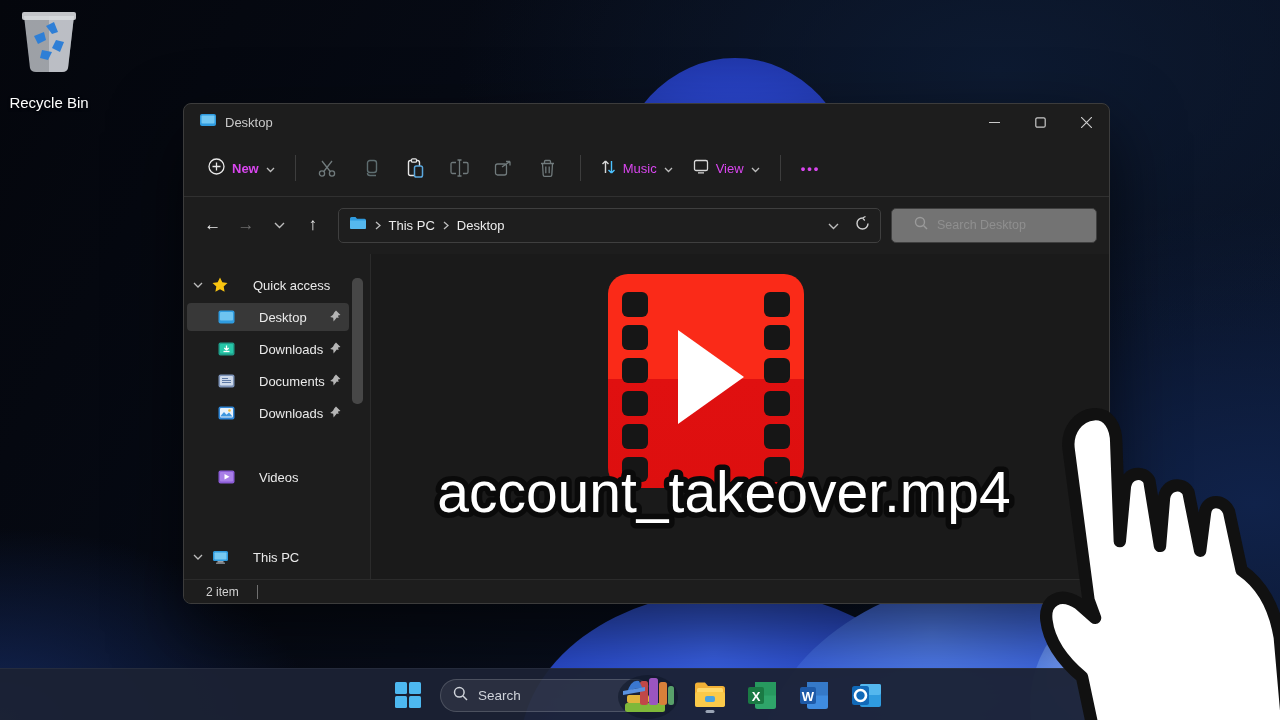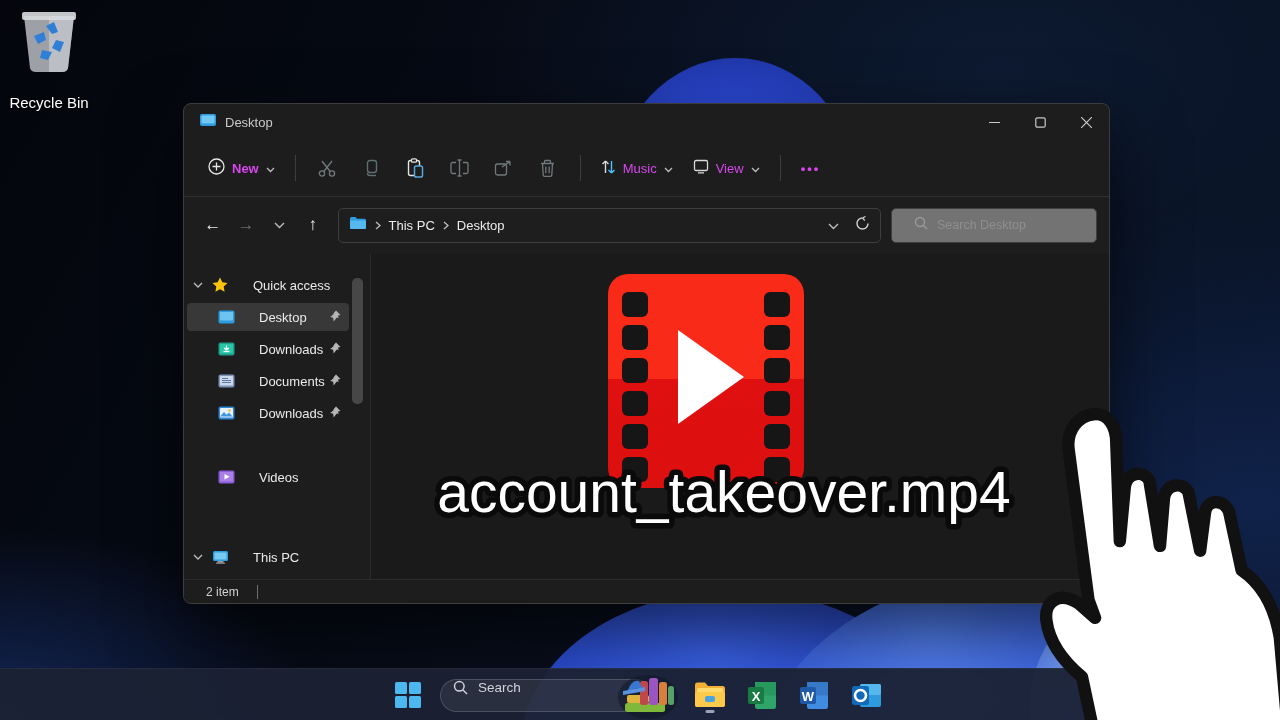--- a/index.html
+++ b/index.html
@@ -77,21 +77,21 @@
   .status-sep { width:1px; height:14px; background:#6f6f6f; margin-left:18px; }
 
   .file-caption { position:absolute; left:0; right:0; top:330px; height:110px; pointer-events:none; }
 
   
   .taskbar { left:0; right:0; bottom:0; height:52px; background:rgba(27,34,52,.95);
     border-top:1px solid rgba(255,255,255,.05); z-index:4; }
   .tb-items { position:absolute; left:388px; top:0; height:52px; display:flex; align-items:center; gap:12px; }
   .tb-app { width:40px; height:40px; display:flex; align-items:center; justify-content:center; border-radius:5px; position:relative; }
   .search-pill { width:212px; height:33px; border-radius:17px; background:rgba(255,255,255,.07);
-    border:1px solid rgba(255,255,255,.16); display:flex; align-items:flex-start; padding:0 12px; gap:10px; position:relative; }
+    border:1px solid rgba(255,255,255,.16); display:flex; align-items:center; padding:0 12px; gap:10px; position:relative; }
   .search-pill .s-label { font-size:13.5px; color:#cfd3da; }
   .books-overlap { position:absolute; right:-28px; top:-7px; }
   .run-dot { position:absolute; bottom:2px; left:50%; transform:translateX(-50%); width:9px; height:3px; border-radius:2px; background:#9aa4b5; }
 
   
   .hand { left:1008px; top:396px; width:300px; height:330px; z-index:6; }
 </style>
 </head>
 <body>
 

